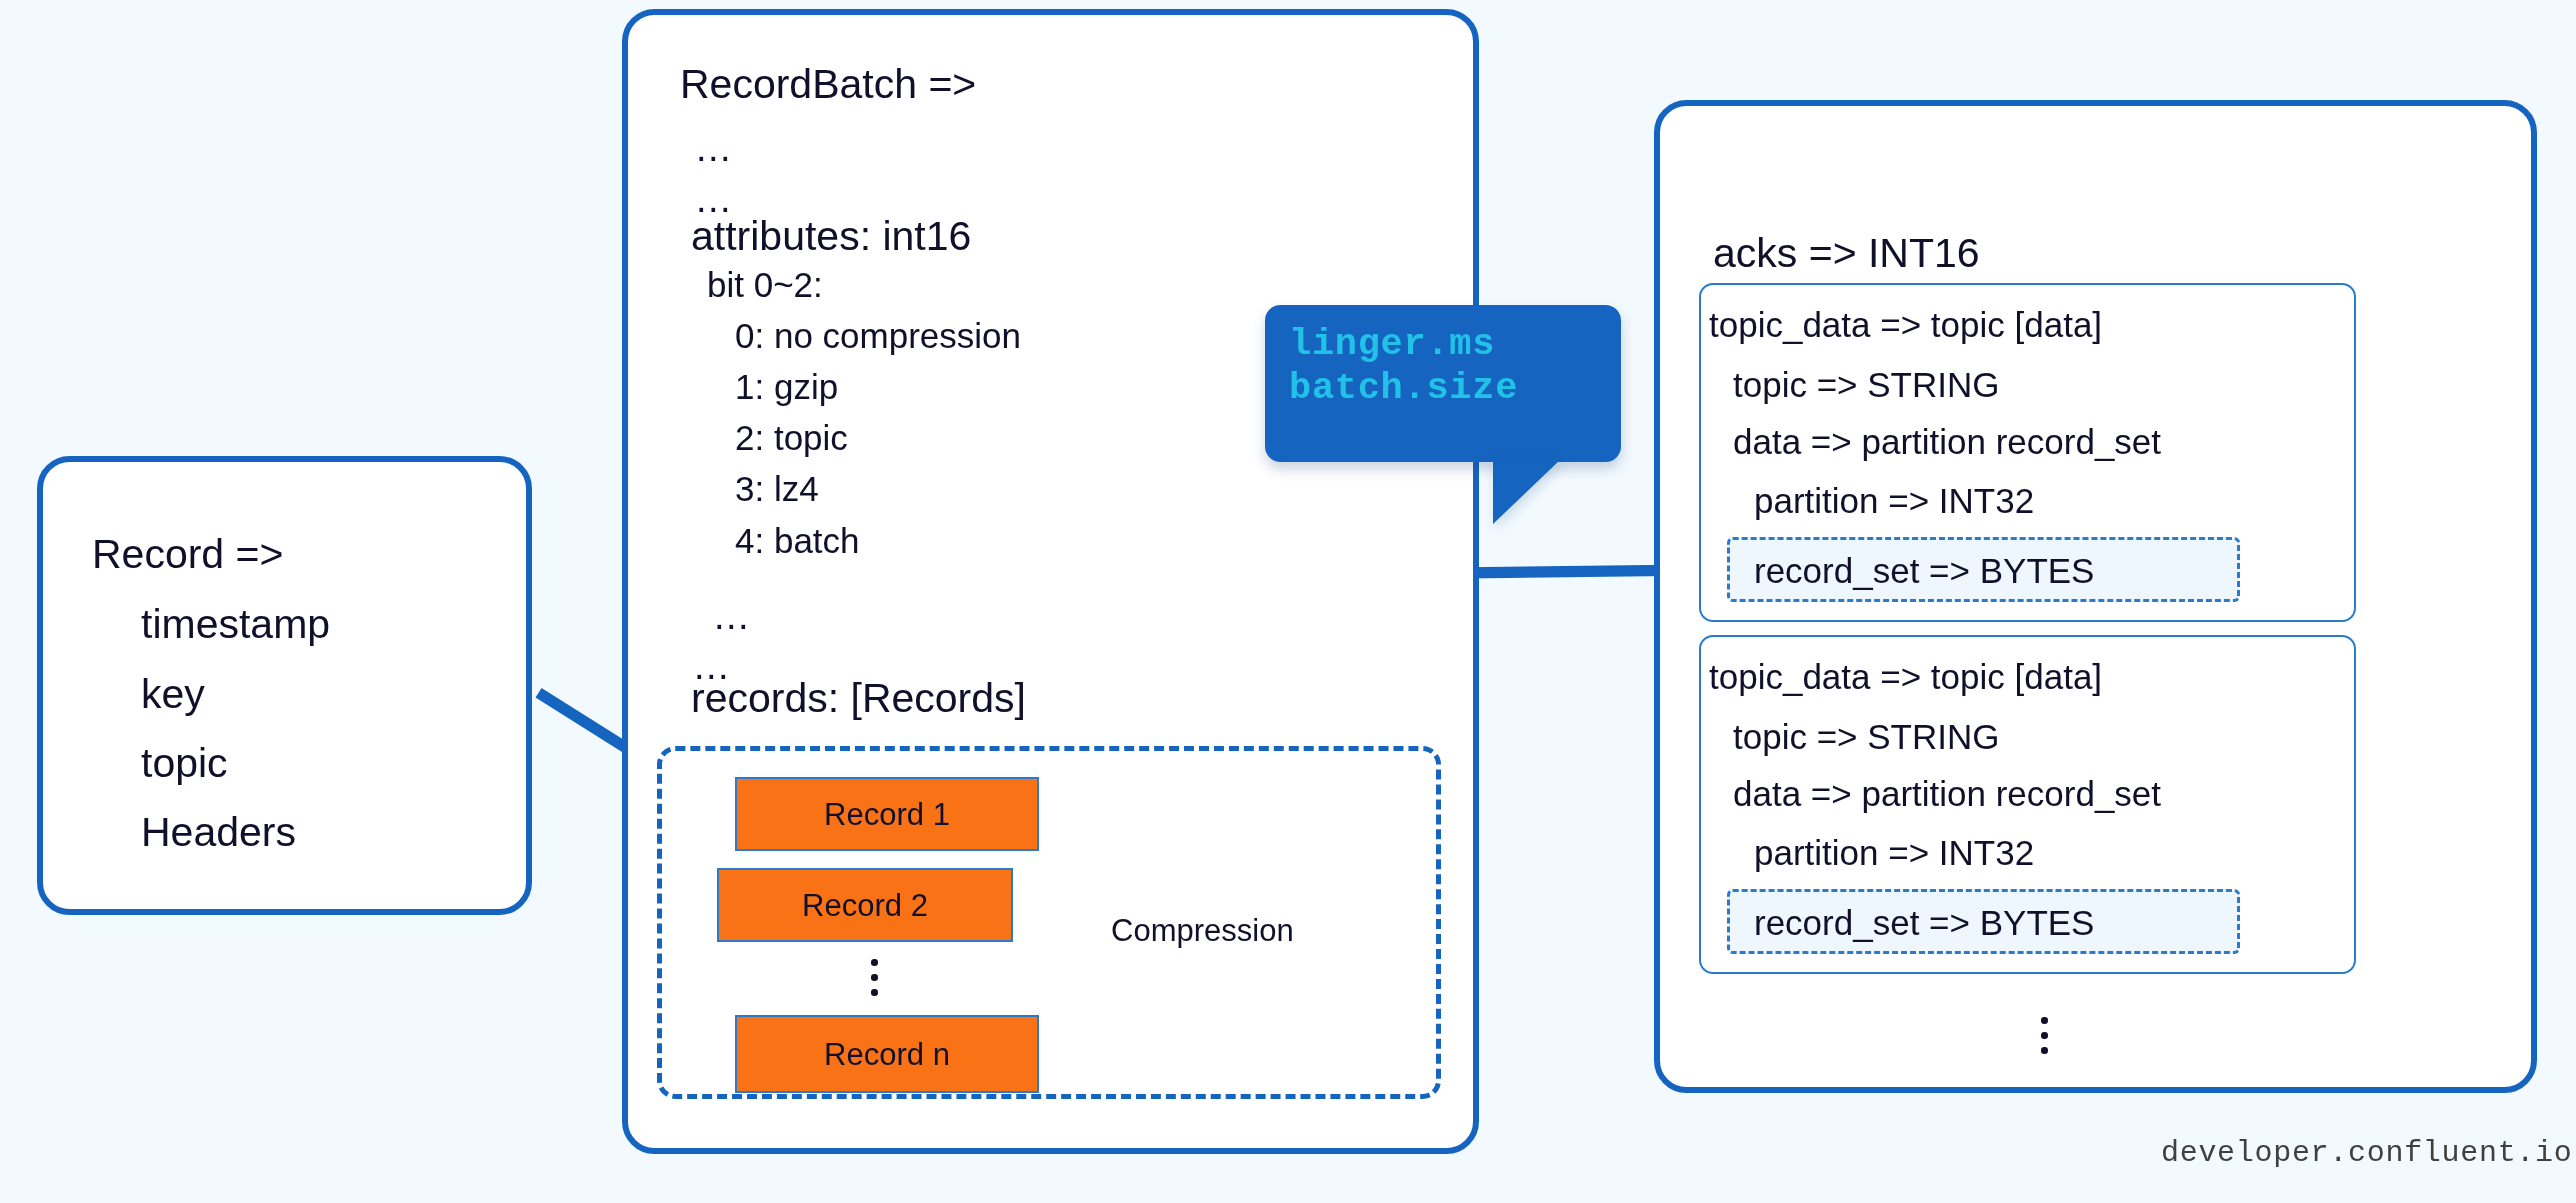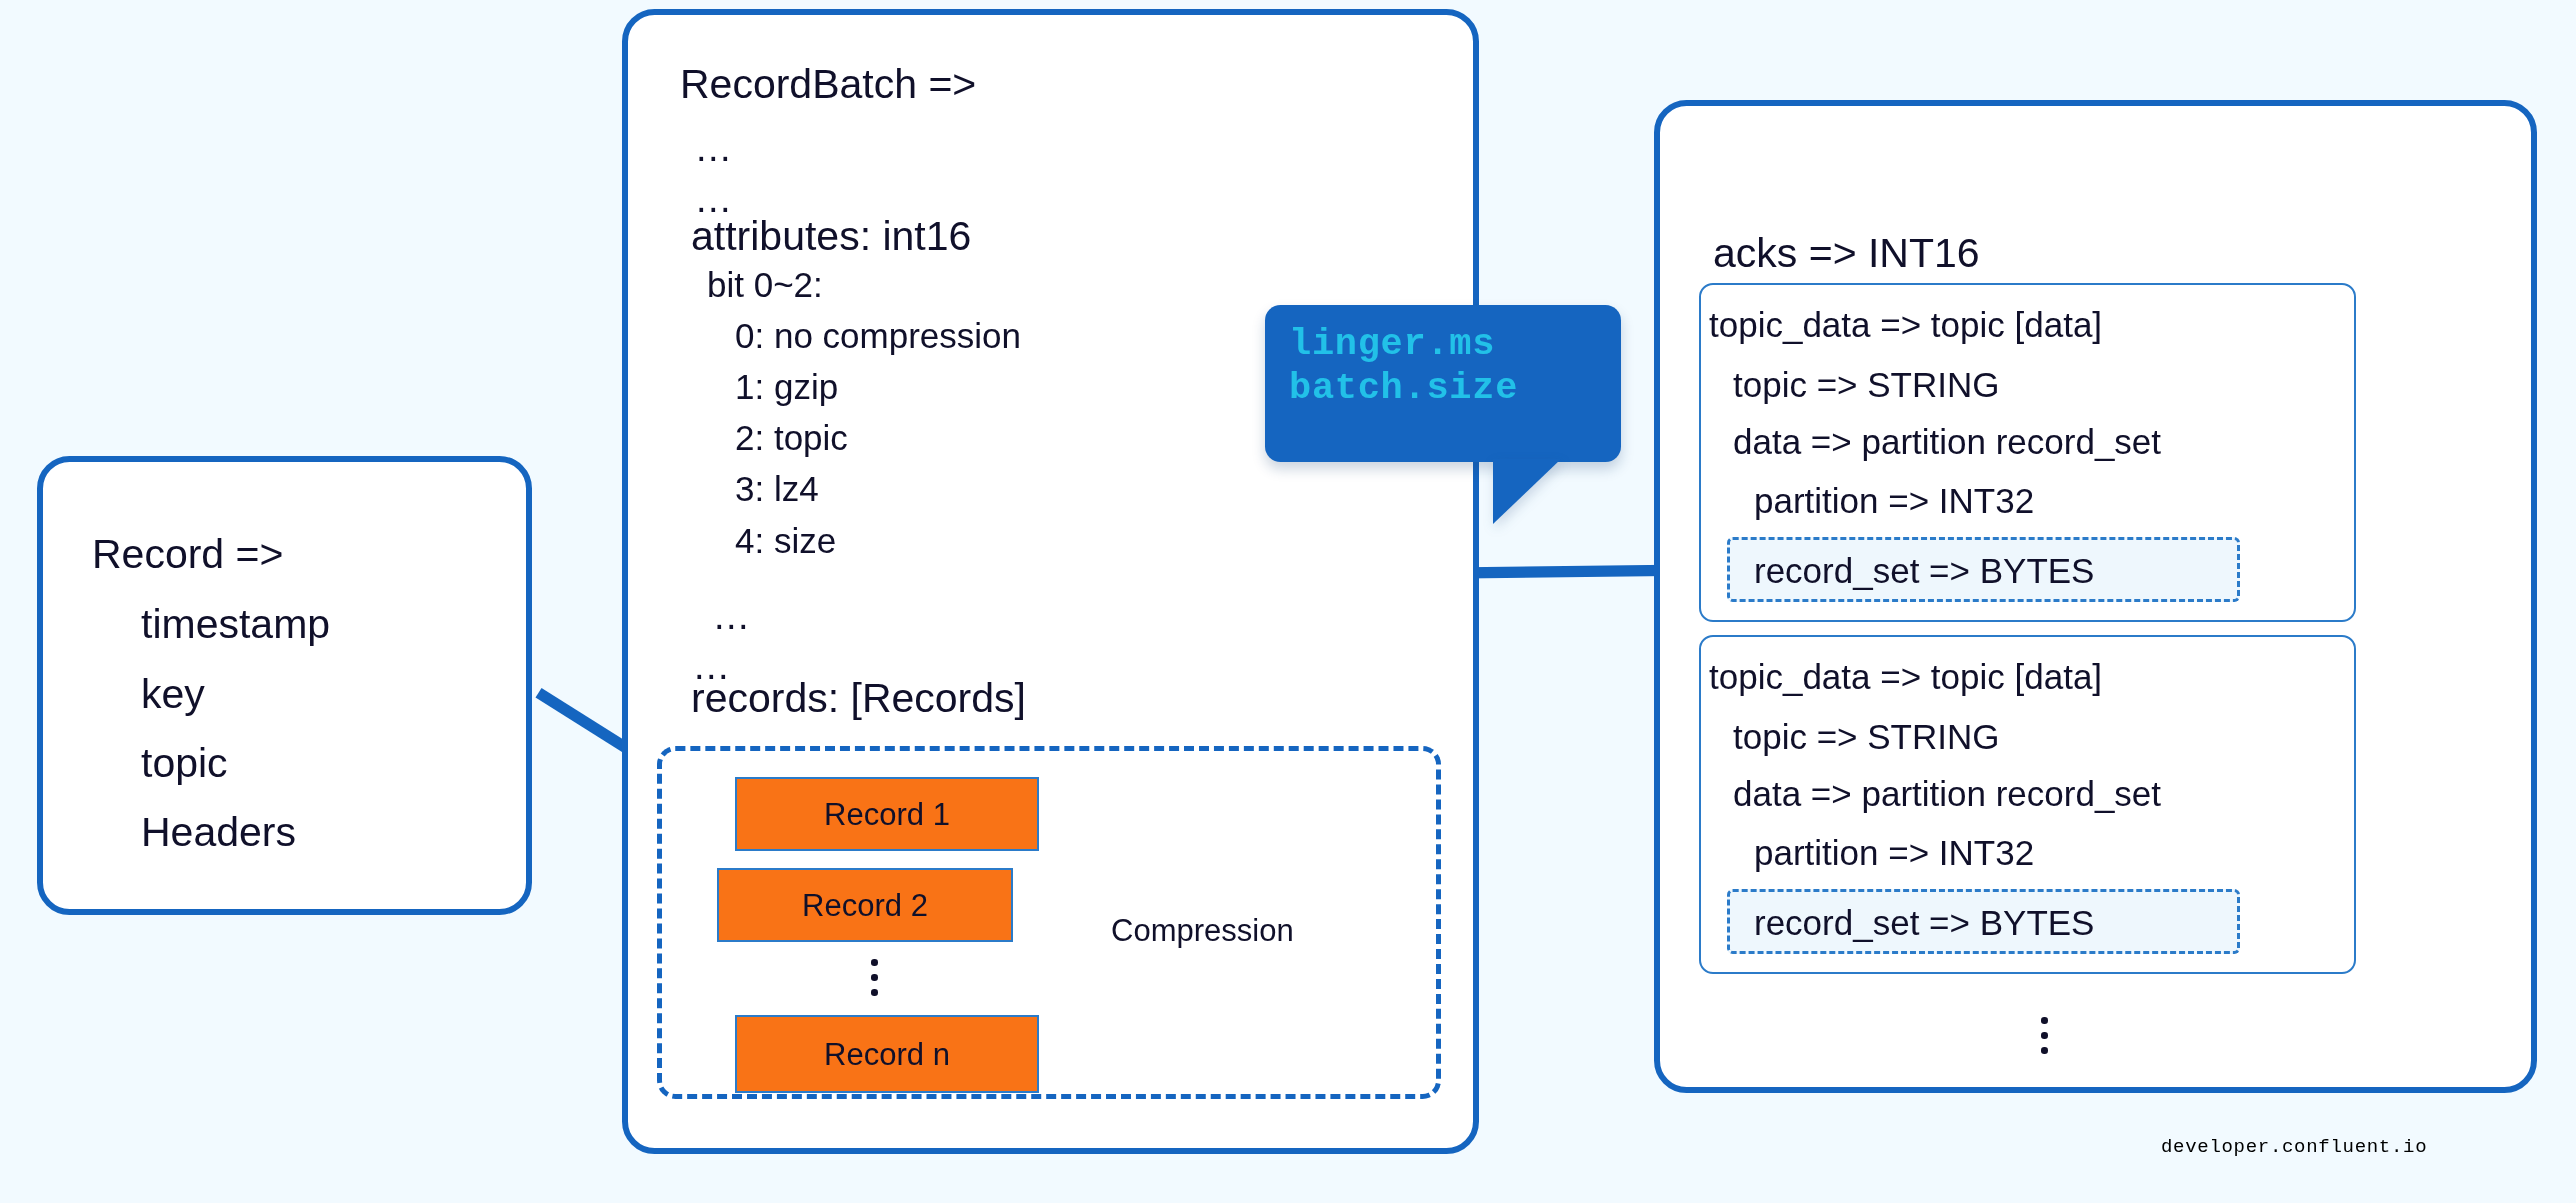--- a/index.html
+++ b/index.html
@@ -112,22 +112,22 @@
     border-left: 0 solid transparent;
     border-top: 65px solid #1565c0;
     border-right: 68px solid transparent;
     filter: drop-shadow(2.8px 5.7px 5.7px rgba(20,60,110,.18));
   }
 
   
   .footer {
     position: absolute;
     font-family: "Liberation Mono", monospace;
-    font-size: 19px;
-    color: #000000;
+    font-size: 30px;
+    color: #404040;
     letter-spacing: 0.7px;
     white-space: pre;
   }
 
   svg.overlay {
     position: absolute;
     left: 0; top: 0;
     width: 2576px; height: 1204px;
     pointer-events: none;
   }
@@ -162,21 +162,21 @@
   <div class="txt t-xl" style="left:680px; top:64px;">RecordBatch =&gt;</div>
   <div class="txt t-lg dots-h" style="left:696px; top:129px;">...</div>
   <div class="txt t-lg dots-h" style="left:696px; top:180px;">...</div>
   <div class="txt t-xl" style="left:691px; top:216px;">attributes: int16</div>
   <div class="txt t-md" style="left:707px; top:267px;">bit 0~2:</div>
 
   <div class="txt t-md" style="left:735px; top:318px;">0: no compression</div>
   <div class="txt t-md" style="left:735px; top:369px;">1: gzip</div>
   <div class="txt t-md" style="left:735px; top:420px;">2: topic</div>
   <div class="txt t-md" style="left:735px; top:471px;">3: lz4</div>
-  <div class="txt t-md" style="left:735px; top:523px;">4: size</div>
+  <div class="txt t-md" style="left:735px; top:523px;">4: batch</div>
 
   <div class="txt t-lg dots-h" style="left:714px; top:597px;">...</div>
   <div class="txt t-lg dots-h" style="left:694px; top:647px;">...</div>
   <div class="txt t-xl" style="left:691px; top:678px;">records: [Records]</div>
 
   <div class="dashbox" style="left:657px; top:746px; width:784px; height:353px;"></div>
 
   <div class="recbox" style="left:735px; top:777px; width:304px; height:74px;">
     <span class="txt t-sm" style="position:static;">Record 1</span>
   </div>

